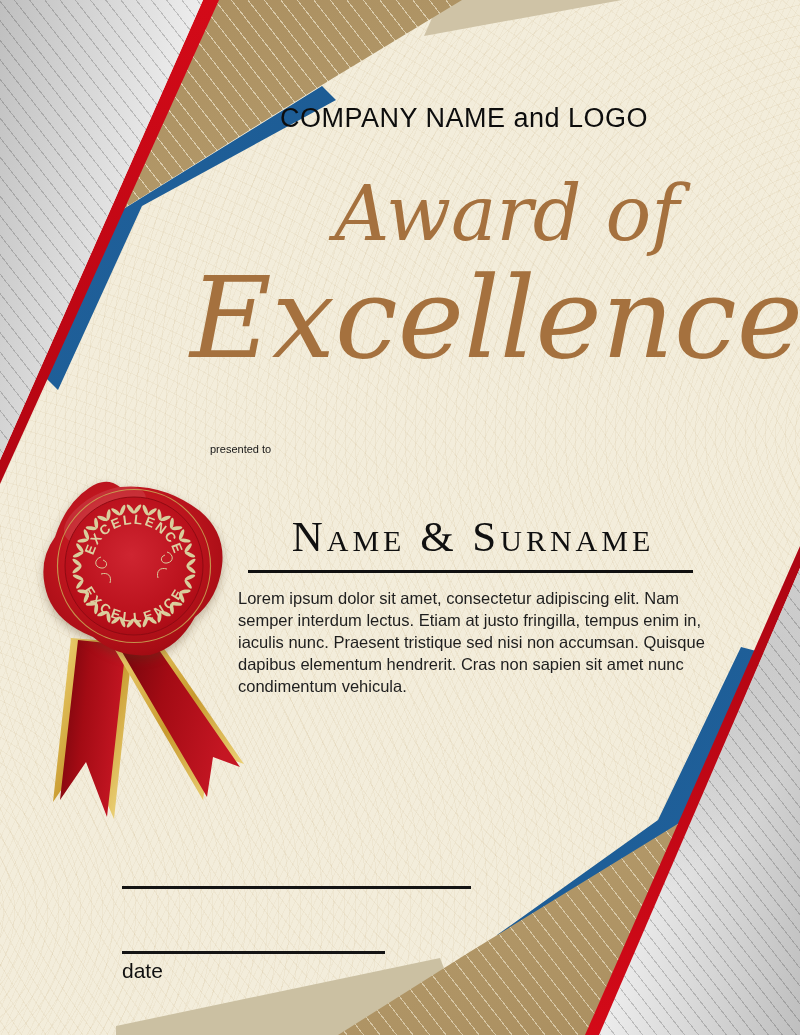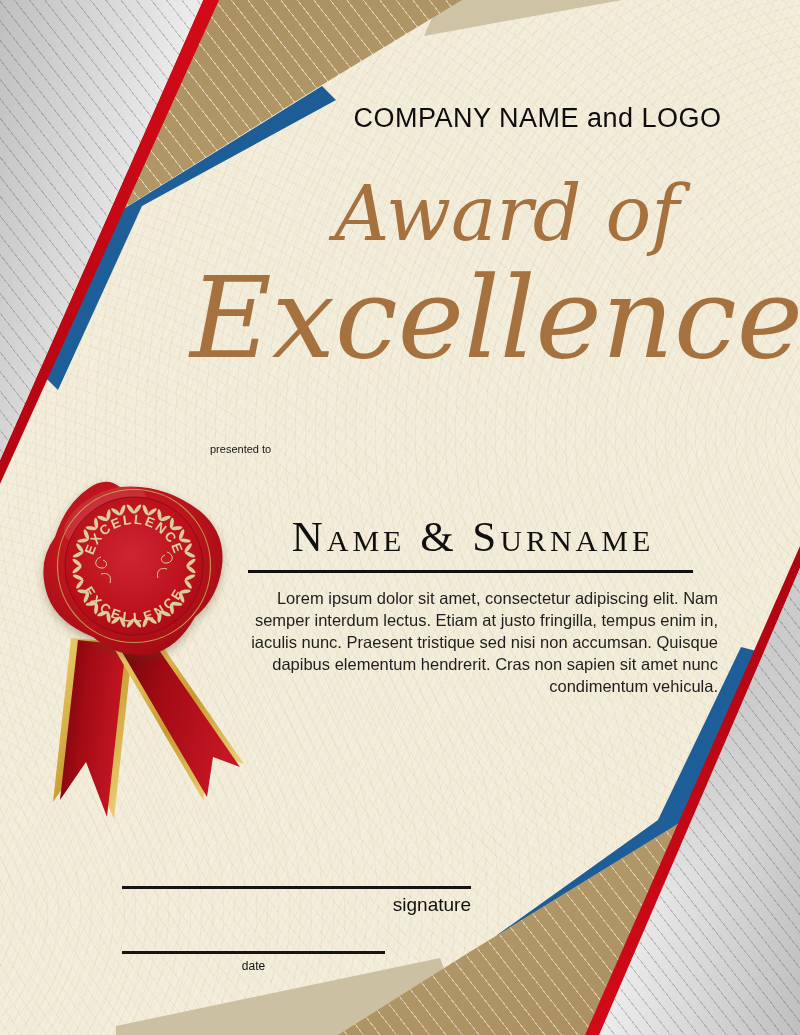--- a/index.html
+++ b/index.html
@@ -42,37 +42,37 @@
     filter:drop-shadow(-3px -4px 0 #8a6135);}
   .br-red{clip-path:polygon(585px 1035px,601px 1035px,800px 568px,800px 546px);
     background:linear-gradient(to top,#d30a18 0%,#a30411 60%,#7e0009 100%);}
   .br-silver{clip-path:polygon(800px 1035px,599px 1035px,800px 568px);
     background:
       repeating-linear-gradient(52deg, rgba(40,40,40,0.22) 0 1px, transparent 1px 11px),
       radial-gradient(circle at 55% 55%, rgba(60,60,60,0.40) 0 18%, transparent 55%),
       linear-gradient(282deg,#bfbfbf 0%,#f2f2f2 22%,#9a9a9a 45%,#dedede 62%,#8d8d8d 82%,#c7c7c7 100%);}
 
   
-  .company{left:280px;top:103px;width:515px;text-align:center;
+  .company{left:280px;top:103px;width:515px;text-align:left;
     font-size:27px;letter-spacing:0.5px;color:#0d0d0d;}
   .award1{left:207px;top:176px;width:600px;text-align:center;line-height:1;
     font-family:"DejaVu Serif",serif;font-style:italic;font-size:76px;color:#a5713e;}
   .award2{left:190px;top:262px;width:600px;text-align:center;line-height:1;
     font-family:"DejaVu Serif",serif;font-style:italic;font-size:112px;color:#a5713e;}
   .presented{left:210px;top:443px;font-size:11px;color:#161616;}
   .name{left:238px;top:512px;width:470px;text-align:center;
     font-family:"Liberation Serif",serif;font-weight:normal;font-variant:small-caps;
     font-size:43px;letter-spacing:4px;color:#101010;white-space:nowrap;}
   .name-rule{left:248px;top:570px;width:445px;height:3px;background:#101010;}
-  .body-text{left:238px;top:588px;width:480px;text-align:right;
+  .body-text{left:238px;top:588px;width:480px;text-align:left;
     font-size:16.5px;line-height:1.33;color:#1e1e1e;}
   .sig-line{left:122px;top:886px;width:349px;height:2.5px;background:#141414;}
   .sig-label{left:122px;top:894px;width:349px;text-align:right;font-size:19px;color:#101010;}
   .date-line{left:122px;top:951px;width:263px;height:2.5px;background:#141414;}
-  .date-label{left:122px;top:959px;width:263px;text-align:center;font-size:12px;color:#101010;}
+  .date-label{left:122px;top:959px;width:263px;text-align:left;font-size:21px;color:#101010;}
 
   .seal-svg{left:25px;top:455px;}
 </style>
 </head>
 <body>
 
 <div class="cert">
 
   <div class="deco tl-lighttan"></div>
   <div class="deco tl-blue"></div>
@@ -88,21 +88,20 @@
 
   <div class="abs company">COMPANY NAME and LOGO</div>
   <div class="abs award1">Award of</div>
   <div class="abs award2">Excellence</div>
   <div class="abs presented">presented to</div>
   <div class="abs name">Name &amp; Surname</div>
   <div class="abs name-rule"></div>
   <div class="abs body-text">Lorem ipsum dolor sit amet, consectetur adipiscing elit. Nam semper interdum lectus. Etiam at justo fringilla, tempus enim in, iaculis nunc. Praesent tristique sed nisi non accumsan. Quisque dapibus elementum hendrerit. Cras non sapien sit amet nunc condimentum vehicula.</div>
 
   <div class="abs sig-line"></div>
-  <div class="abs sig-label">signature</div>
   <div class="abs date-line"></div>
   <div class="abs date-label">date</div>
 
   <svg class="abs seal-svg" width="225" height="380" viewBox="0 0 225 380">
     <defs>
       <radialGradient id="sealGrad" cx="45%" cy="38%" r="75%">
         <stop offset="0%" stop-color="#d8303c"></stop>
         <stop offset="45%" stop-color="#c0161f"></stop>
         <stop offset="80%" stop-color="#a80d15"></stop>
         <stop offset="100%" stop-color="#8c060d"></stop>

